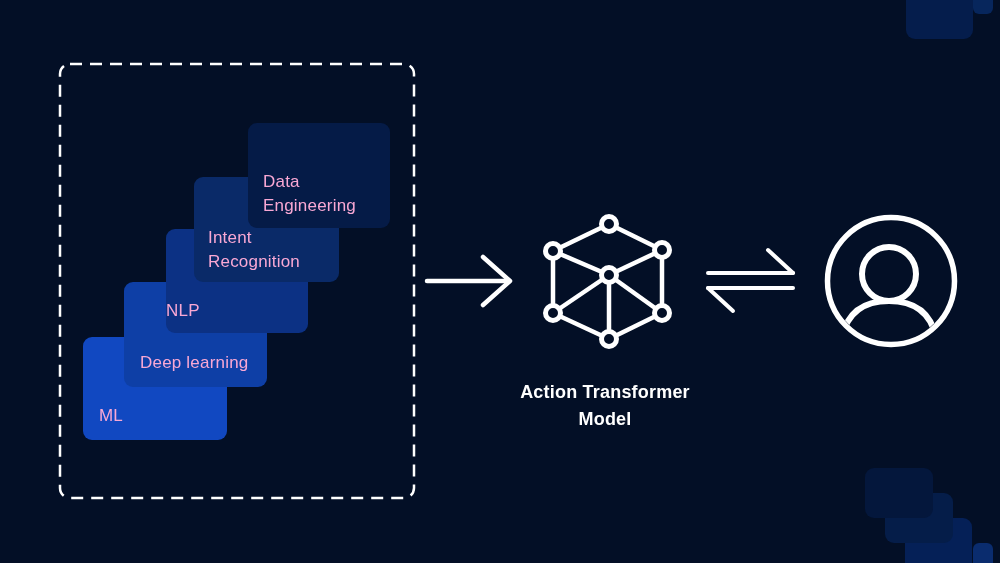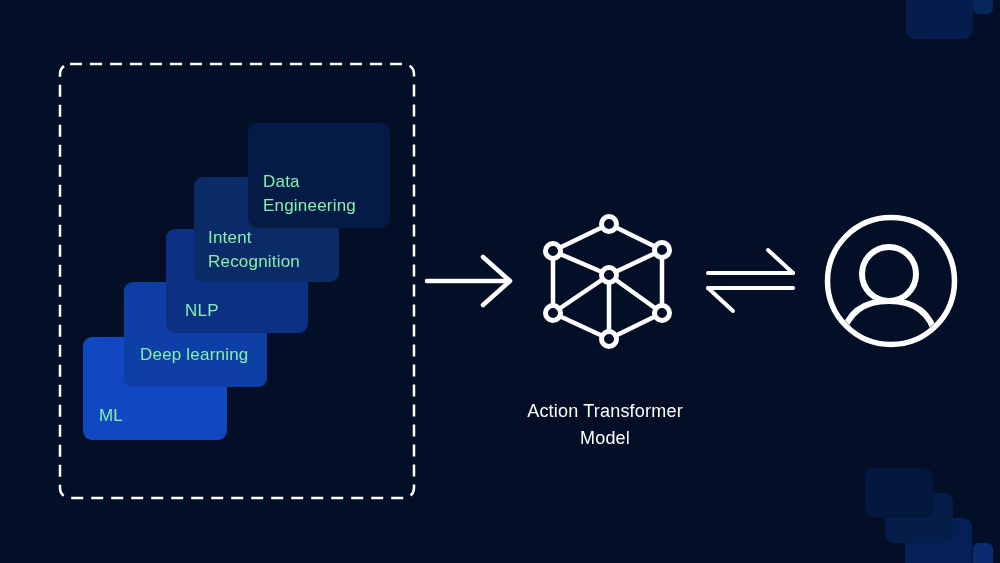--- a/index.html
+++ b/index.html
@@ -19,47 +19,46 @@
   }
   .pipeline-border{
     position:absolute;left:58px;top:62px;
   }
   .pbox{
     position:absolute;
     border-radius:9px;
   }
   .pbox-label{
     position:absolute;
-    color:#86efac;
+    color:#f9a8d4;
     font-size:17px;
     line-height:24px;
     font-weight:400;
     letter-spacing:.2px;
   }
   .z1{z-index:1}.z2{z-index:2}.z3{z-index:3}.z4{z-index:4}.z5{z-index:5}
   .box-de {left:248px;top:123px;width:142px;height:105px;}
   .box-ir {left:194px;top:177px;width:145px;height:105px;}
   .box-nlp{left:166px;top:229px;width:142px;height:104px;}
   .box-dl {left:124px;top:282px;width:143px;height:105px;}
   .box-ml {left:83px; top:337px;width:144px;height:103px;}
   .lab-de {left:15px;bottom:10px;width:112px;}
   .lab-ir {left:14px;bottom:8px; width:118px;}
-  .lab-nlp{left:19px;bottom:10px;width:120px;}
-  .lab-dl {left:16px;bottom:20px;width:122px;margin-top:20px;}
+  .lab-nlp{left:0;bottom:10px;width:120px;}
+  .lab-dl {left:16px;bottom:12px;width:122px;margin-top:20px;}
   .lab-ml {left:16px;bottom:12px;width:120px;}
   .icon-svg{position:absolute;}
   .caption{
     position:absolute;
     color:#ffffff;
     font-size:18px;
-    font-weight:400;
+    font-weight:700;
     line-height:27px;
     text-align:center;
     letter-spacing:.2px;
-    margin-top:19px;
   }
   .caption-model{left:505px;top:379px;width:200px;}
   .caption-users{left:840px;top:381px;width:100px;}
 </style>
 </head>
 <body>
 
 <div class="canvas">
 
   <div class="decor" style="left: 973px; top: -53px; width: 20px; height: 67px; border-radius: 6px; background-color: rgb(7, 38, 92);"></div>

